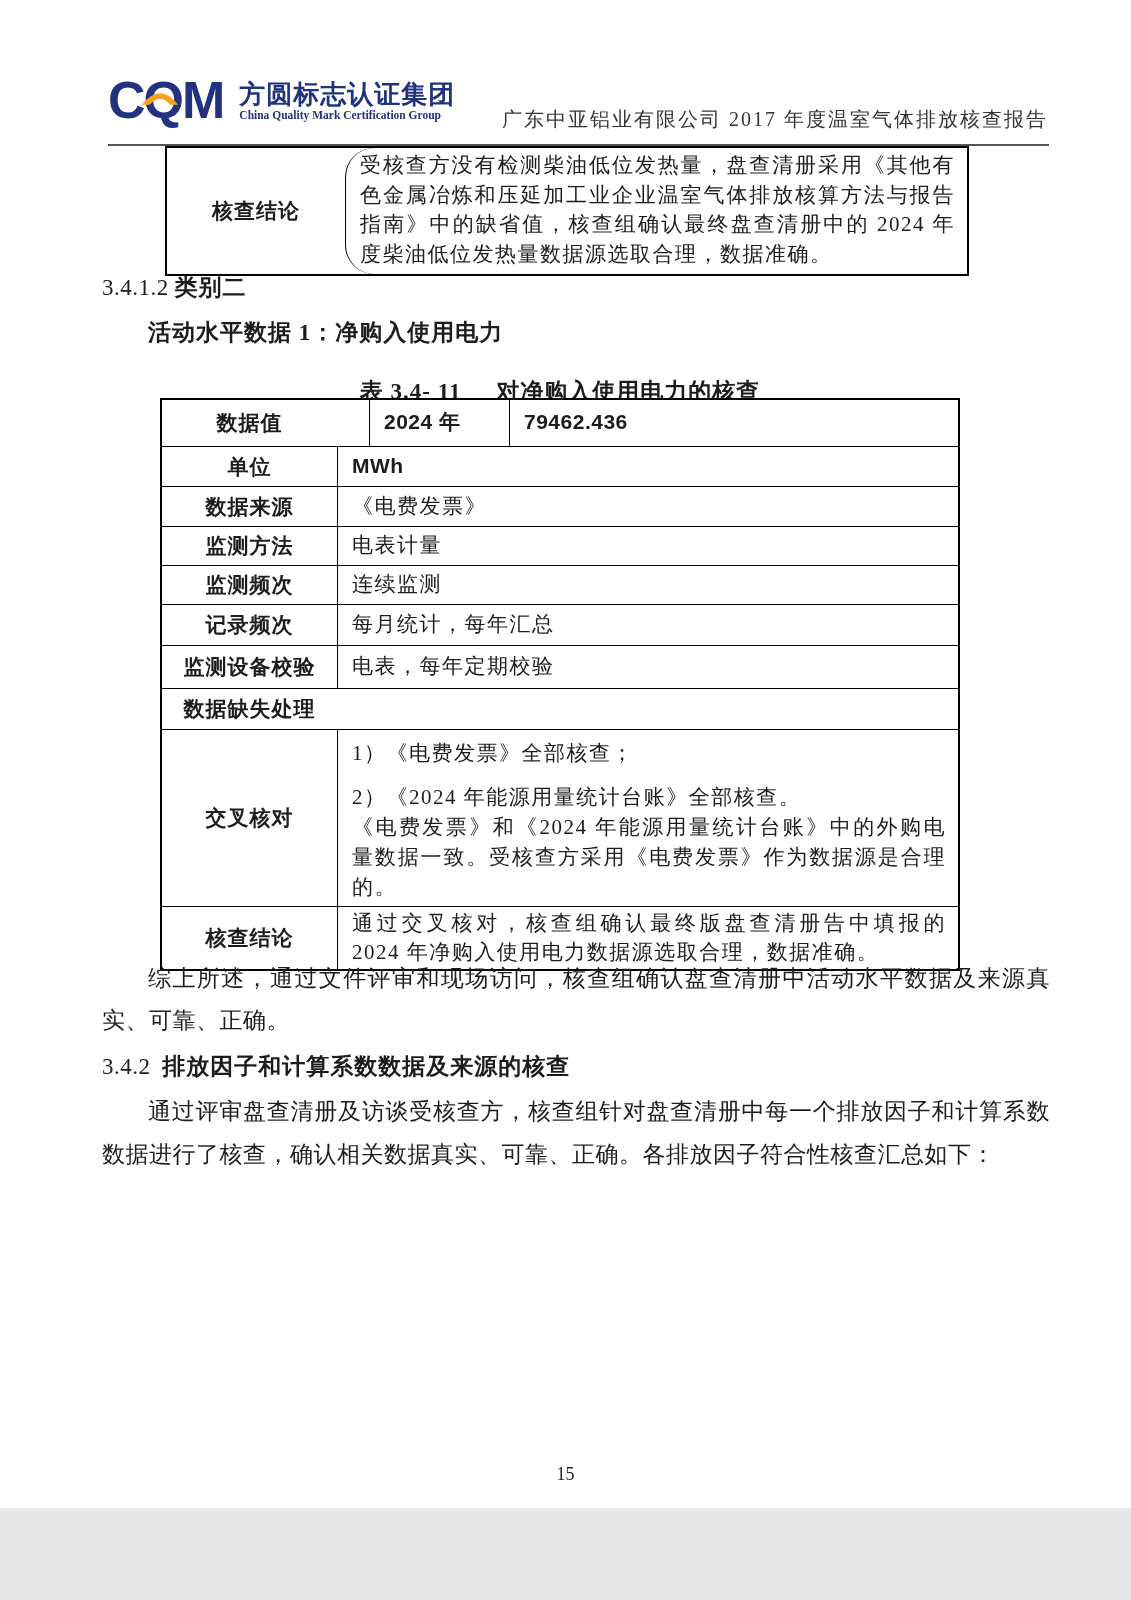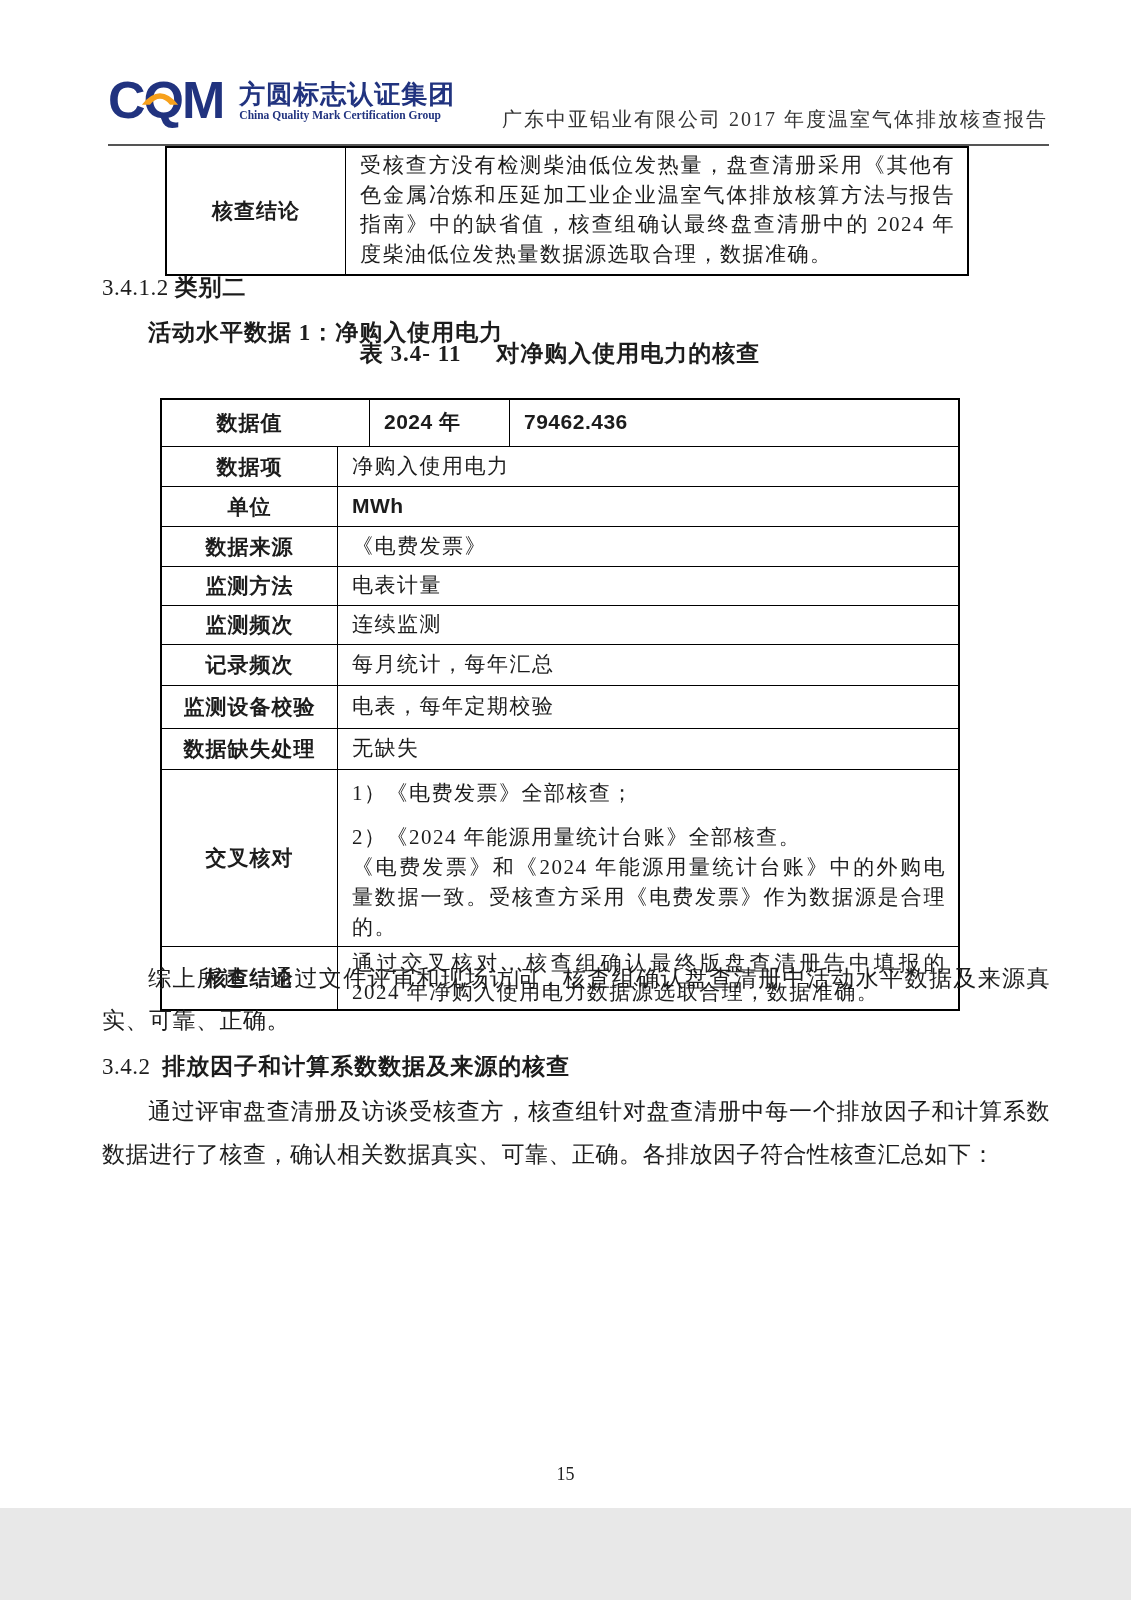--- a/index.html
+++ b/index.html
@@ -58,29 +58,30 @@
     display:block;
     text-align:justify;text-align-last:left;
   }
 
   
   .top-table{top:146px;left:165px;width:804px;}
   .top-table .trow{grid-template-columns:178px 1fr;min-height:118px;}
   .top-table .txt{
     padding:3px 12px 5px 14px;font-size:21px;line-height:29.5px;letter-spacing:1.5px;
     align-items:flex-start;
+    border-radius:29px;
   }
 
   
   .h-num{font-size:23px;letter-spacing:0.5px;}
   .h3412{position:absolute;top:272px;left:102px;font-size:23px;}
   .h3412 .h-cjk{font-weight:600;letter-spacing:1px;}
   .h-activity{position:absolute;top:317px;left:148px;font-size:23px;font-weight:bold;letter-spacing:1px;}
   .caption{
-    position:absolute;top:338px;left:160px;width:800px;
+    position:absolute;top:376px;left:160px;width:800px;
     text-align:center;font-weight:bold;font-size:23px;letter-spacing:1px;
   }
   .caption .cap-prefix{margin-right:28px;}
   .para{
     position:absolute;left:102px;width:948px;
     font-size:23px;letter-spacing:0.5px;
     text-indent:2em;text-align:justify;text-align-last:left;
   }
   .p-summary{top:958px;line-height:42px;}
   .h342{position:absolute;top:1051px;left:102px;font-size:23px;}
@@ -141,24 +142,20 @@
   </div>
 
   <div class="tbl vtable">
 
     <div class="trow r-first rh46">
       <div class="tcell lbl">数据值</div>
       <div class="tcell val val-num">2024 年</div>
       <div class="tcell val val-num">79462.436</div>
     </div>
 
-    <div class="trow rh39">
-      <div class="tcell lbl">数据项</div>
-      <div class="tcell val">净购入使用电力</div>
-    </div>
 
     <div class="trow rh39">
       <div class="tcell lbl">单位</div>
       <div class="tcell val val-num">MWh</div>
     </div>
 
     <div class="trow rh39">
       <div class="tcell lbl">数据来源</div>
       <div class="tcell val">《电费发票》</div>
     </div>
@@ -178,21 +175,20 @@
       <div class="tcell val">每月统计，每年汇总</div>
     </div>
 
     <div class="trow rh42">
       <div class="tcell lbl">监测设备校验</div>
       <div class="tcell val">电表，每年定期校验</div>
     </div>
 
     <div class="trow rh40">
       <div class="tcell lbl">数据缺失处理</div>
-      <div class="tcell val">无缺失</div>
     </div>
 
     <div class="trow rh135">
       <div class="tcell lbl">交叉核对</div>
       <div class="tcell cross-cell">
         <p>1）《电费发票》全部核查；</p>
         <p class="gap">2）《2024 年能源用量统计台账》全部核查。</p>
         <p class="justified">《电费发票》和《2024 年能源用量统计台账》中的外购电量数据一致。受核查方采用《电费发票》作为数据源是合理的。</p>
       </div>
     </div>

